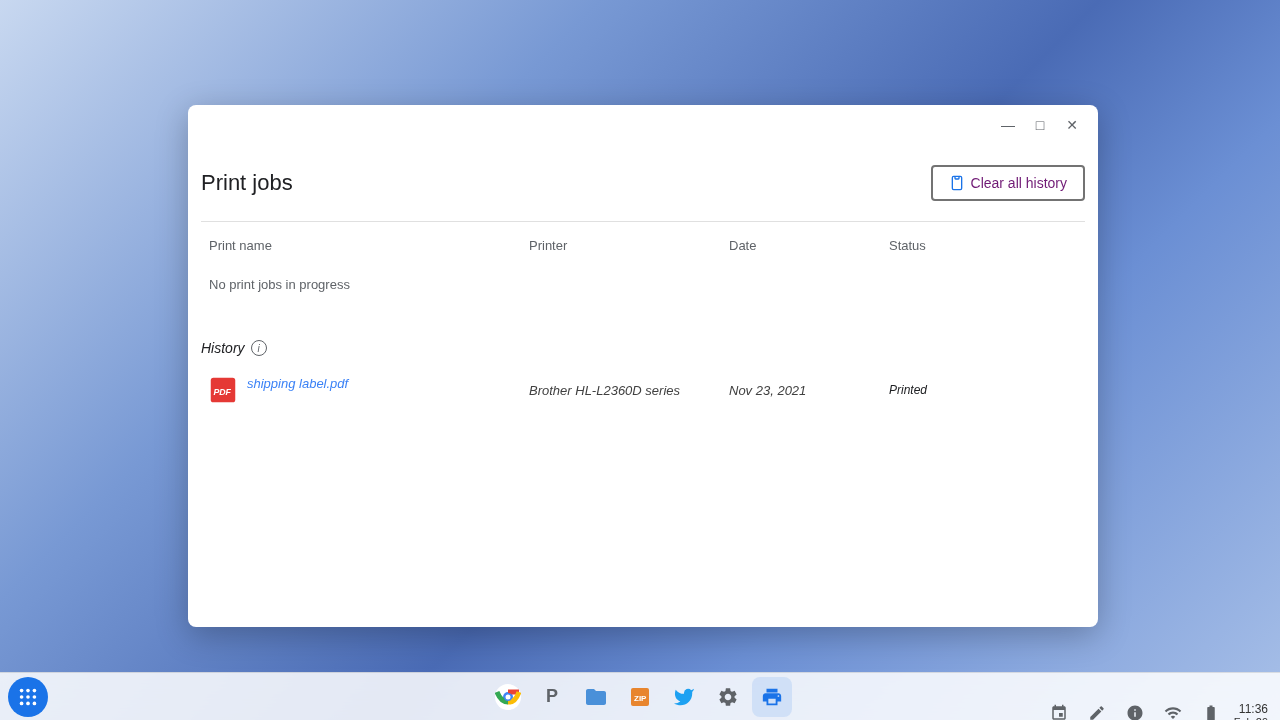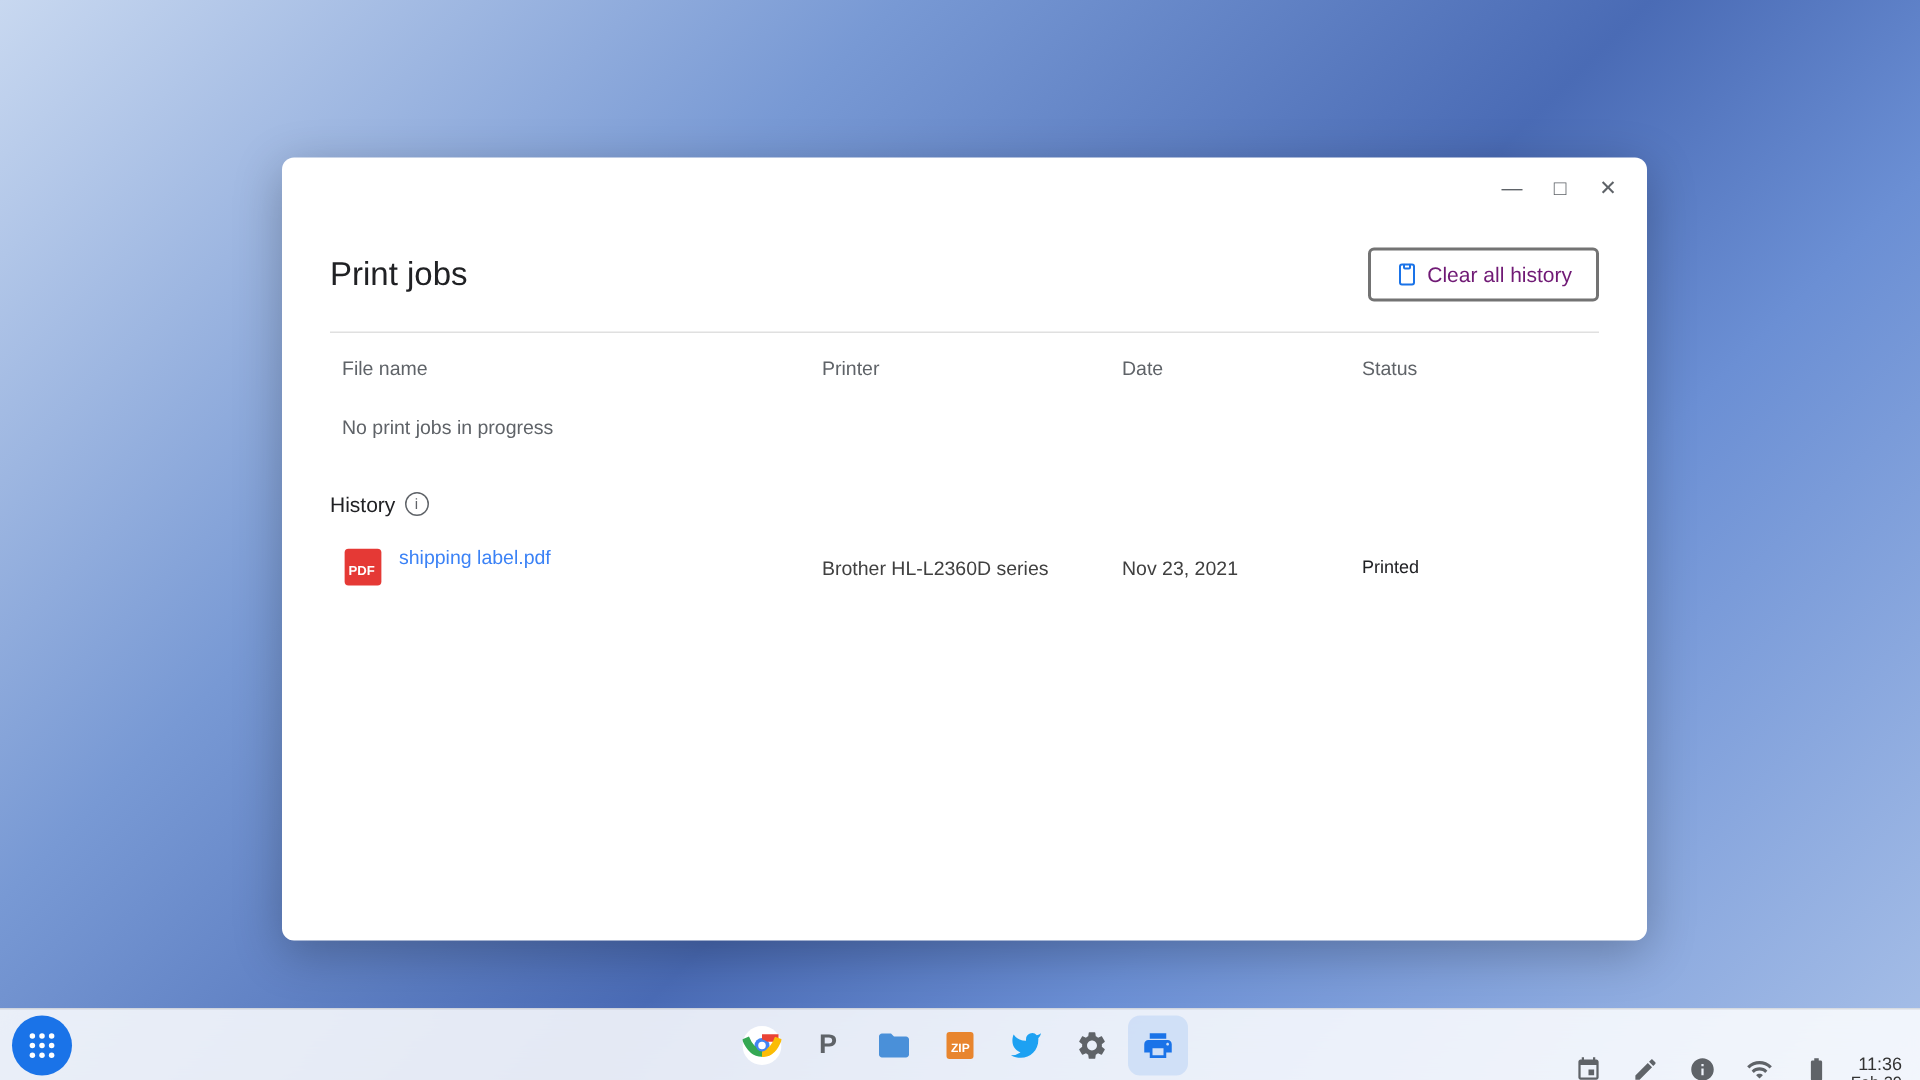--- a/index.html
+++ b/index.html
@@ -134,21 +134,21 @@
       cursor: pointer;
       display: flex;
       align-items: center;
       justify-content: center;
       color: #5f6368;
       font-size: 14px;
     }
 
     .window-content {
       flex: 1;
-      padding: 20px 32px;
+      padding: 20px 13px;
       overflow: auto;
     }
 
     
     .page-header {
       display: flex;
       align-items: center;
       justify-content: space-between;
       margin-bottom: 20px;
     }
@@ -197,21 +197,22 @@
     
     .empty-state {
       padding: 16px 8px;
       font-size: 13px;
       color: #5f6368;
       border-bottom: none;
     }
 
     
     .history-section {
-      margin-top: 20px;
+      margin-top: 32px;
+      font-style: italic;
     }
 
     .history-label-row {
       display: flex;
       align-items: center;
       gap: 6px;
       margin-bottom: 12px;
     }
 
     .history-label {
@@ -293,21 +294,21 @@
           <rect x="9" y="2" width="6" height="4" rx="1"></rect>
           <path d="M9 2H7a2 2 0 0 0-2 2v16a2 2 0 0 0 2 2h10a2 2 0 0 0 2-2V4a2 2 0 0 0-2-2h-2"></path>
         </svg>
         <span>Clear all history</span>
       </button>
     </div>
 
     <div class="divider"></div>
 
     <div class="table-header">
-      <span class="col-header">File name</span>
+      <span class="col-header">Print name</span>
       <span class="col-header">Printer</span>
       <span class="col-header">Date</span>
       <span class="col-header">Status</span>
     </div>
 
     <div class="empty-state">
       <span>No print jobs in progress</span>
     </div>
 
     <div class="history-section">

